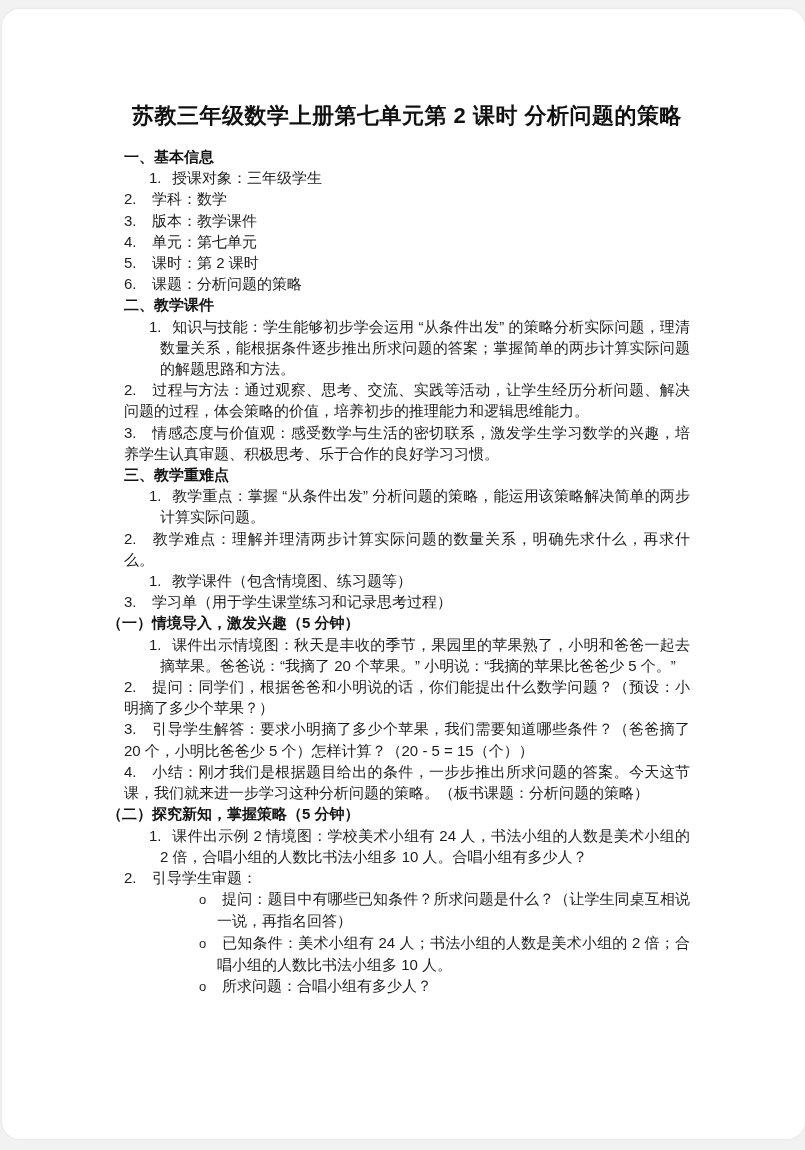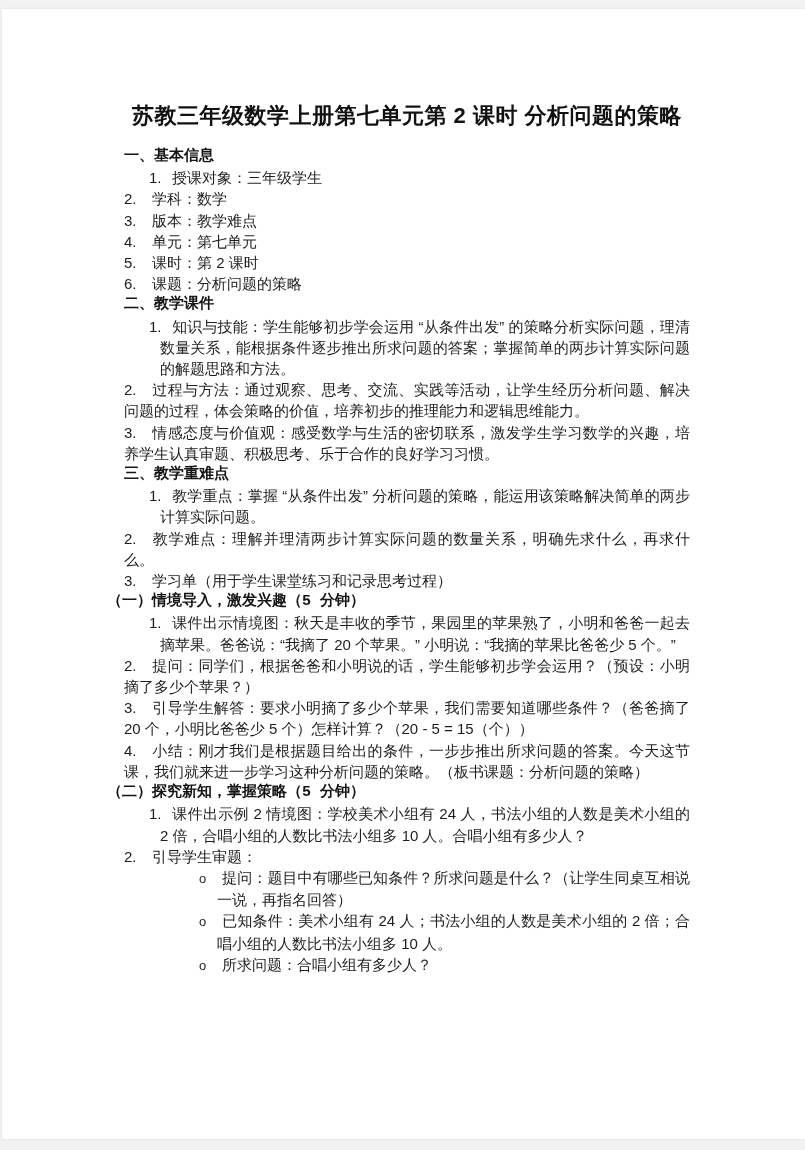--- a/index.html
+++ b/index.html
@@ -10,36 +10,37 @@
     font-family:"Liberation Sans","DejaVu Sans",sans-serif;
     color:#1d1d1f;
     position:relative;
     overflow:hidden;
   }
   .page {
     position:absolute; top:9px; left:2px;
     width:803px; height:1130px;
     background:#ffffff;
     box-shadow:0 0 3px rgba(0,0,0,0.08);
+    border-radius:18px;
   }
   .content {
     padding:0 115px 0 122px;
   }
   .title {
     margin:92px 0 15px 0;
     font-size:22px;
     line-height:30px;
     font-weight:bold;
     text-align:center;
     color:#111111;
     letter-spacing:0.5px;
   }
   .blocks { font-size:15px; line-height:21.2px; }
   .blk { margin:0; padding:0; }
-  .h2 { font-weight:bold; color:#141414;font-family:Liberation Mono, monospace; }
+  .h2 { font-weight:bold; color:#141414; }
   .h2s { margin-left:-17px; }
   .li-a { padding-left:36px; text-indent:-11px; text-align:justify; }
   .li-a .num { display:inline-block; width:23px; text-indent:0; }
   .li-o { padding-left:93px; text-indent:-18px; text-align:justify; }
   .li-o .num { display:inline-block; width:23px; text-indent:0; font-size:13px; }
   .li-b { text-align:justify; }
   .li-b .bnum { display:inline-block; min-width:28px; }
 </style>
 </head>
 <body>
@@ -48,43 +49,44 @@
   <div class="content">
 
     <h1 class="title">苏教三年级数学上册第七单元第 2 课时 分析问题的策略</h1>
 
     <div class="blocks">
 
       <div class="blk h2">一、基本信息</div>
 
       <p class="blk li-a"><span class="num">1.</span><span>授课对象：三年级学生</span></p>
       <p class="blk li-b"><span class="bnum">2.</span><span>学科：数学</span></p>
-      <p class="blk li-b"><span class="bnum">3.</span><span>版本：教学难点</span></p>
+      <p class="blk li-b"><span class="bnum">3.</span><span>版本：教学课件</span></p>
       <p class="blk li-b"><span class="bnum">4.</span><span>单元：第七单元</span></p>
       <p class="blk li-b"><span class="bnum">5.</span><span>课时：第 2 课时</span></p>
       <p class="blk li-b"><span class="bnum">6.</span><span>课题：分析问题的策略</span></p>
 
       <div class="blk h2">二、教学课件</div>
 
       <p class="blk li-a"><span class="num">1.</span><span>知识与技能：学生能够初步学会运用 “从条件出发” 的策略分析实际问题，理清数量关系，能根据条件逐步推出所求问题的答案；掌握简单的两步计算实际问题的解题思路和方法。</span></p>
       <p class="blk li-b"><span class="bnum">2.</span><span>过程与方法：通过观察、思考、交流、实践等活动，让学生经历分析问题、解决问题的过程，体会策略的价值，培养初步的推理能力和逻辑思维能力。</span></p>
       <p class="blk li-b"><span class="bnum">3.</span><span>情感态度与价值观：感受数学与生活的密切联系，激发学生学习数学的兴趣，培养学生认真审题、积极思考、乐于合作的良好学习习惯。</span></p>
 
       <div class="blk h2">三、教学重难点</div>
 
       <p class="blk li-a"><span class="num">1.</span><span>教学重点：掌握 “从条件出发” 分析问题的策略，能运用该策略解决简单的两步计算实际问题。</span></p>
       <p class="blk li-b"><span class="bnum">2.</span><span>教学难点：理解并理清两步计算实际问题的数量关系，明确先求什么，再求什么。</span></p>
 
 
+      <p class="blk li-a"><span class="num">1.</span><span>教学课件（包含情境图、练习题等）</span></p>
       <p class="blk li-b"><span class="bnum">3.</span><span>学习单（用于学生课堂练习和记录思考过程）</span></p>
 
       <div class="blk h2 h2s">（一）情境导入，激发兴趣（5 分钟）</div>
 
       <p class="blk li-a"><span class="num">1.</span><span>课件出示情境图：秋天是丰收的季节，果园里的苹果熟了，小明和爸爸一起去摘苹果。爸爸说：“我摘了 20 个苹果。” 小明说：“我摘的苹果比爸爸少 5 个。”</span></p>
-      <p class="blk li-b"><span class="bnum">2.</span><span>提问：同学们，根据爸爸和小明说的话，学生能够初步学会运用？（预设：小明摘了多少个苹果？）</span></p>
+      <p class="blk li-b"><span class="bnum">2.</span><span>提问：同学们，根据爸爸和小明说的话，你们能提出什么数学问题？（预设：小明摘了多少个苹果？）</span></p>
       <p class="blk li-b"><span class="bnum">3.</span><span>引导学生解答：要求小明摘了多少个苹果，我们需要知道哪些条件？（爸爸摘了 20 个，小明比爸爸少 5 个）怎样计算？（20 - 5 = 15（个））</span></p>
       <p class="blk li-b"><span class="bnum">4.</span><span>小结：刚才我们是根据题目给出的条件，一步步推出所求问题的答案。今天这节课，我们就来进一步学习这种分析问题的策略。（板书课题：分析问题的策略）</span></p>
 
       <div class="blk h2 h2s">（二）探究新知，掌握策略（5 分钟）</div>
 
       <p class="blk li-a"><span class="num">1.</span><span>课件出示例 2 情境图：学校美术小组有 24 人，书法小组的人数是美术小组的 2 倍，合唱小组的人数比书法小组多 10 人。合唱小组有多少人？</span></p>
       <p class="blk li-b"><span class="bnum">2.</span><span>引导学生审题：</span></p>
 
       <p class="blk li-o"><span class="num">o</span><span>提问：题目中有哪些已知条件？所求问题是什么？（让学生同桌互相说一说，再指名回答）</span></p>
       <p class="blk li-o"><span class="num">o</span><span>已知条件：美术小组有 24 人；书法小组的人数是美术小组的 2 倍；合唱小组的人数比书法小组多 10 人。</span></p>

